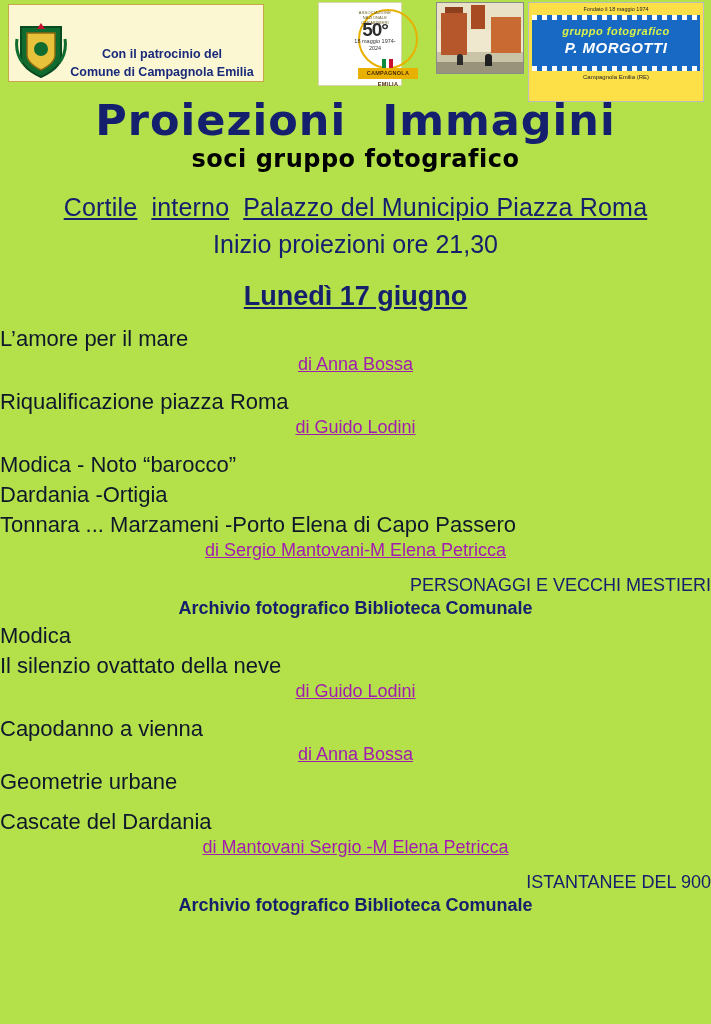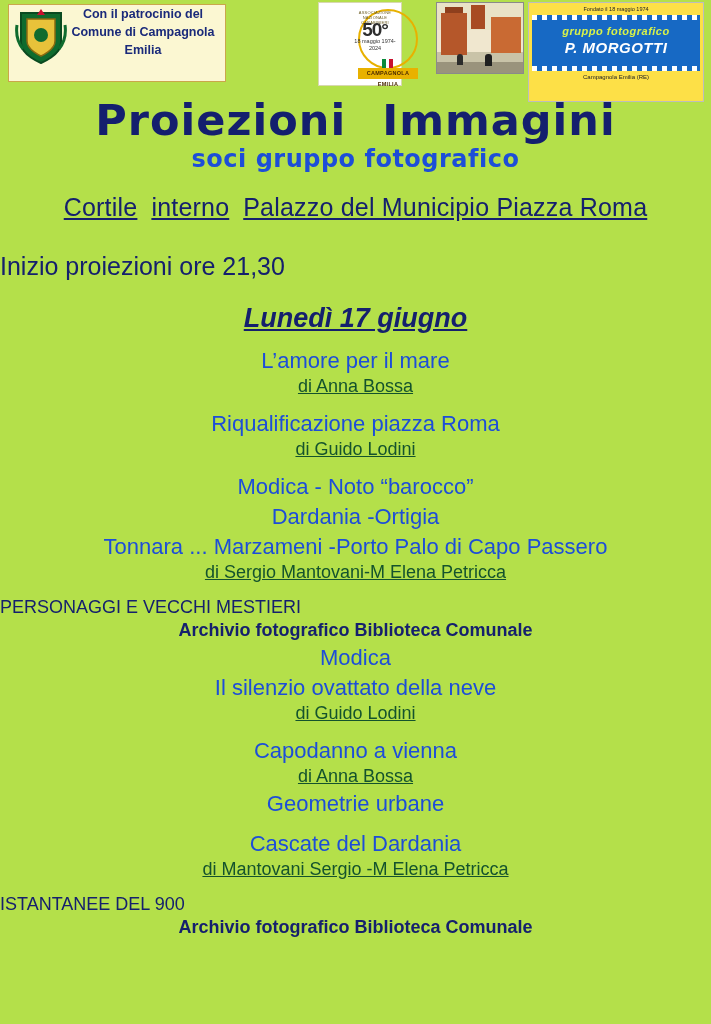--- a/index.html
+++ b/index.html
@@ -24,26 +24,26 @@
   }
   .logo-box {
     position: absolute;
     box-sizing: border-box;
     background: #ffffff;
   }
   
   .patronage {
     left: 8px;
     top: 4px;
-    width: 218px;
+    width: 256px;
     height: 78px;
     background: #fbf7d2;
     border: 1px solid #caa64a;
     display: flex;
-    align-items: flex-start;
+    align-items: flex-end;
   }
   .crest {
     width: 52px;
     height: 62px;
     margin-left: 6px;
     flex: none;
     position: relative;
   }
   .crest svg { display: block; }
   .patronage-text {
@@ -224,67 +224,66 @@
     color: #141f6e;
     line-height: 1.05;
     font-family: "DejaVu Sans", sans-serif;
   }
   .title-main .gap { display: inline-block; width: 36px; }
   .title-sub {
     text-align: center;
     font-size: 24px;
     font-weight: bold;
     letter-spacing: 0.5px;
-    color: #1d4ed8;
+    color: #000000;
     margin-top: 2px;
     font-family: "DejaVu Sans", sans-serif;
   }
 
   .venue {
     text-align: center;
     font-size: 25px;
     color: #15206d;
     margin-top: 20px;
     letter-spacing: .2px;
     text-decoration: underline;
   }
   .venue .sp { display: inline-block; width: 14px; }
   .start {
+    text-align: center;
     font-size: 25px;
     color: #15206d;
-    margin-top: 30px;
+    margin-top: 8px;
   }
 
   .day {
     text-align: center;
     font-size: 27px;
     font-weight: bold;
     color: #15206d;
     text-decoration: underline;
     margin-top: 22px;
-    font-style: italic;
   }
 
   .item {
-    text-align: center;
     font-size: 22px;
-    color: #1d4ed8;
+    color: #0f172a;
     margin-top: 14px;
     line-height: 1.18;
   }
   .item.tight { margin-top: 4px; }
   .author {
     text-align: center;
     font-size: 18px;
-    color: #14532d;
+    color: #a21caf;
     text-decoration: underline;
     margin-top: 2px;
   }
   .plain {
-    text-align: left;
+    text-align: right;
     font-size: 18px;
     color: #15206d;
     margin-top: 14px;
   }
   .bold {
     text-align: center;
     font-size: 18px;
     font-weight: bold;
     color: #15206d;
     margin-top: 2px;
@@ -361,21 +360,21 @@
 <div class="start">Inizio proiezioni ore 21,30</div>
 
 <div id="schedule">
     <div class="day">Lunedì 17 giugno</div>
     <div class="item">L’amore per il mare</div>
     <div class="author">di Anna Bossa</div>
     <div class="item">Riqualificazione piazza Roma</div>
     <div class="author">di  Guido Lodini </div>
     <div class="item">Modica - Noto  “barocco”</div>
     <div class="item tight">Dardania -Ortigia</div>
-    <div class="item tight">Tonnara ... Marzameni -Porto Palo di Capo Passero</div>
+    <div class="item tight">Tonnara ... Marzameni -Porto Elena di Capo Passero</div>
     <div class="author">di Sergio Mantovani-M Elena Petricca </div>
     <div class="plain">PERSONAGGI E VECCHI MESTIERI</div>
     <div class="bold">Archivio fotografico Biblioteca Comunale</div>
     <div class="item tight">Modica</div>
     <div class="item tight">Il silenzio ovattato della neve</div>
     <div class="author">di Guido Lodini</div>
     <div class="item">Capodanno a vienna</div>
     <div class="author">di Anna Bossa</div>
     <div class="item tight">Geometrie urbane</div>
     <div class="item">Cascate del Dardania</div>

